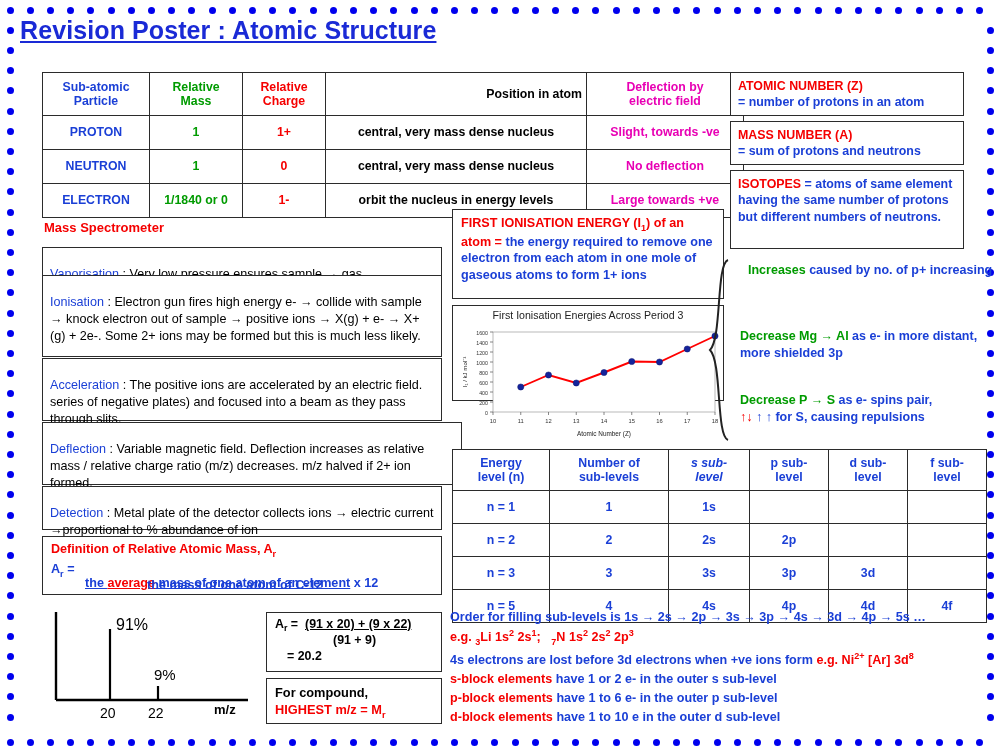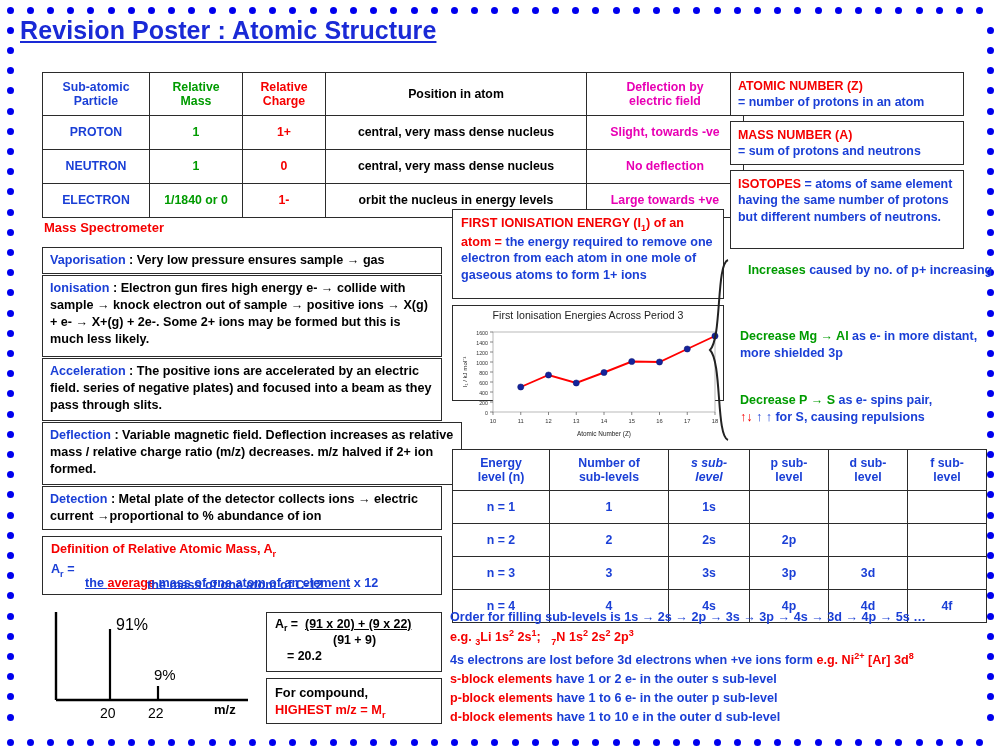--- a/index.html
+++ b/index.html
@@ -20,31 +20,31 @@
       font-size:12.3px;font-weight:bold;line-height:1.18;vertical-align:middle;}
 
   .c-blue{color:#1a3fd6;} .c-red{color:#f50000;} .c-green{color:#009b00;}
   .c-mag{color:#e800b4;} .c-black{color:#000;}
 
   
   #ptable{left:42px;top:72px;}
   #ptable td{height:27px;}
   #ptable .hd{height:36px;}
   #ptable .col1{width:98px;} #ptable .col2{width:84px;} #ptable .col3{width:74px;}
-  #ptable .col4{width:252px;} #ptable .col5{width:148px;}
+  #ptable .col4{width:252px;text-align:right;} #ptable .col5{width:148px;}
 
   
   .defbox{padding:5px 7px;font-size:12.4px;font-weight:bold;line-height:1.32;}
   #def-atomic{left:730px;top:72px;width:234px;height:44px;}
   #def-mass{left:730px;top:121px;width:234px;height:44px;}
   #def-iso{left:730px;top:170px;width:234px;height:79px;}
 
   
   #ms-title{position:absolute;left:44px;top:220px;font-size:13px;font-weight:bold;color:#f50000;}
-  .msbox{padding:4px 7px;font-size:12.6px;font-weight:bold;line-height:1.36;color:#000;}
+  .msbox{padding:18px 7px;font-size:12.6px;font-weight:normal;line-height:1.36;color:#000;}
   #ms1{left:42px;top:247px;width:400px;height:27px;}
   #ms2{left:42px;top:275px;width:400px;height:82px;}
   #ms3{left:42px;top:358px;width:400px;height:63px;}
   #ms4{left:42px;top:422px;width:420px;height:63px;}
   #ms5{left:42px;top:486px;width:400px;height:44px;}
 
   
   #ardef{left:42px;top:536px;width:400px;height:59px;padding:4px 8px;
          font-size:12.6px;font-weight:bold;line-height:1.3;}
   .frac-top{text-decoration:underline;}
@@ -488,21 +488,21 @@
     </tr>
     <tr>
       <td class="c-blue">n = 3</td>
       <td class="c-blue">3</td>
       <td class="c-blue">3s</td>
       <td class="c-blue">3p</td>
       <td class="c-blue">3d</td>
       <td class="c-blue"></td>
     </tr>
     <tr>
-      <td class="c-blue">n = 4</td>
+      <td class="c-blue">n = 5</td>
       <td class="c-blue">4</td>
       <td class="c-blue">4s</td>
       <td class="c-blue">4p</td>
       <td class="c-blue">4d</td>
       <td class="c-blue">4f</td>
     </tr>
   </tbody>
     </table>
 
   <div id="rules">

